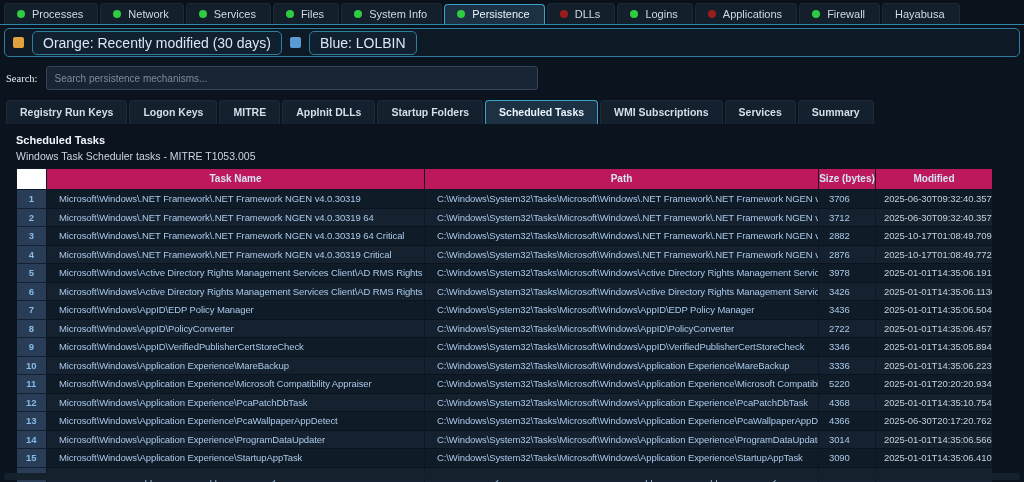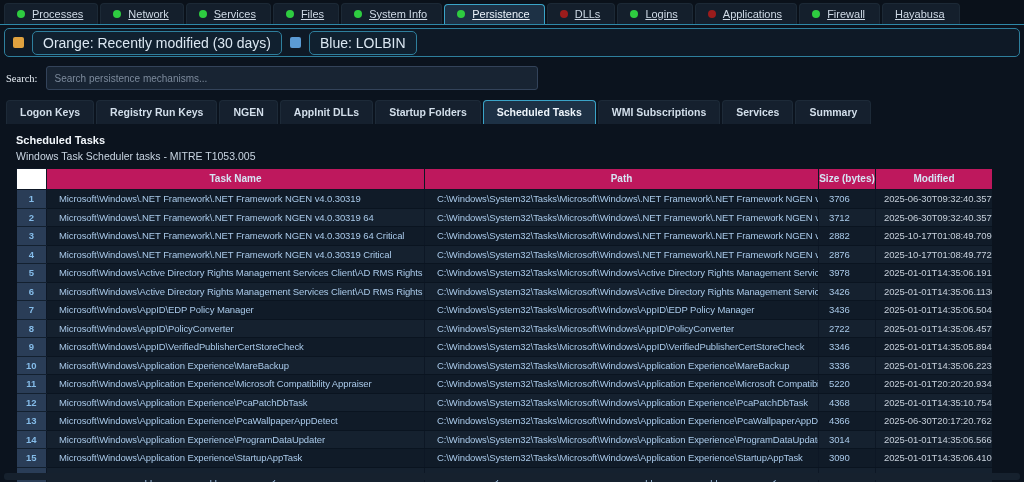--- a/index.html
+++ b/index.html
@@ -12,21 +12,21 @@
   
   .tabbar {
     height:24px; background:#0a111a; display:flex; align-items:flex-end;
     padding-left:4px;
   }
   .tab {
     display:flex; align-items:center; gap:7px;
     background:#141f2c; color:#cfdae6;
     font-size:11px; padding:4px 14px 5px 12px; margin-right:2px;
     border:1px solid #1c2936; border-bottom:none;
-    border-radius:4px 4px 0 0; height:21px; cursor:default; white-space:nowrap;text-decoration:underline;
+    border-radius:4px 4px 0 0; height:21px; cursor:default; white-space:nowrap;
   }
   .tab.active {
     background:#1d3145; border:1px solid #3aa4c8; border-bottom:none;
     color:#eaf3fb; height:20px;
   }
   .dot { width:8px; height:8px; border-radius:50%; display:inline-block; }
   
   .panel { border-top:1px solid #2e88a8; height:458px; position:relative; }
   
   .legend-frame {
@@ -155,23 +155,23 @@
       <span class="swatch" style="background: rgb(91, 155, 213);"></span>
       <span class="legend-chip">Blue: LOLBIN</span>
     </div>
 
   <div class="search-row">
     <span class="search-label">Search:</span>
     <input class="search-input" type="text" placeholder="Search persistence mechanisms..." style="">
   </div>
 
   <div class="subtabbar">
+      <div class="subtab">Registry Run Keys</div>
       <div class="subtab">Logon Keys</div>
-      <div class="subtab">Registry Run Keys</div>
-      <div class="subtab">NGEN</div>
+      <div class="subtab">MITRE</div>
       <div class="subtab">AppInit DLLs</div>
       <div class="subtab">Startup Folders</div>
       <div class="subtab active">Scheduled Tasks</div>
       <div class="subtab">WMI Subscriptions</div>
       <div class="subtab">Services</div>
       <div class="subtab">Summary</div>
     </div>
 
   <div class="section-title">Scheduled Tasks</div>
   <div class="section-subtitle">Windows Task Scheduler tasks - MITRE T1053.005</div>

